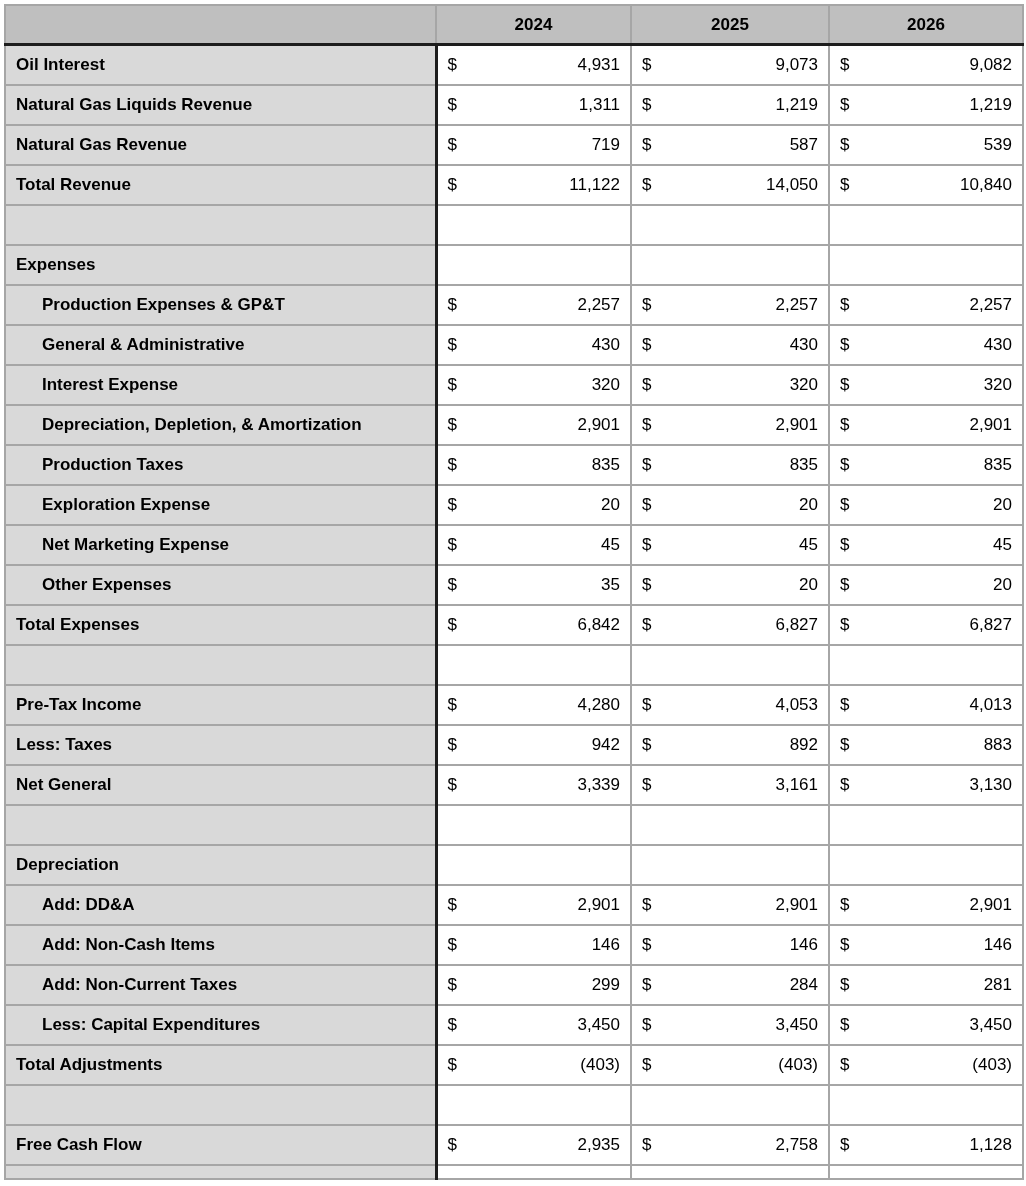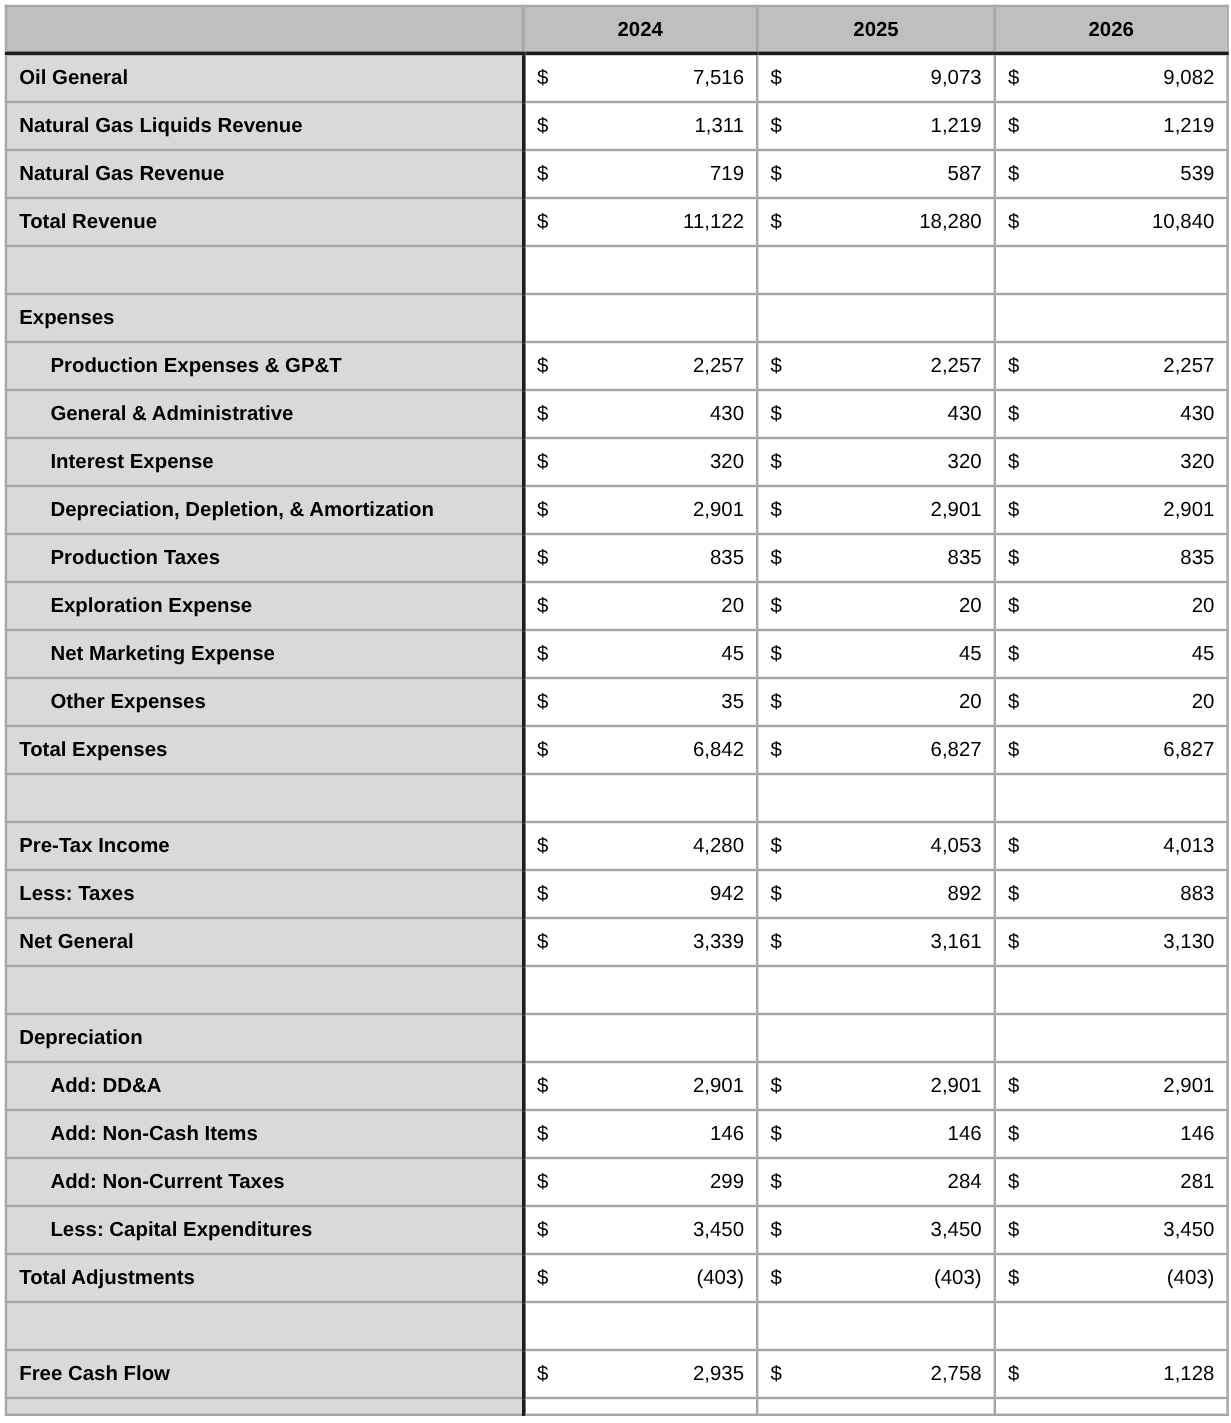--- a/index.html
+++ b/index.html
@@ -95,26 +95,26 @@
       <tr>
         <th class="label-header"></th>
         <th class="year-header">2024</th>
         <th class="year-header">2025</th>
         <th class="year-header">2026</th>
       </tr>
     </thead>
     <tbody>
         <tr class="row data">
     <td class="label-cell">
-      <span class="label-text">Oil General</span>
-    </td>
-    <td class="value-cell">
-      <div class="cell-inner">
-        <span class="currency">$</span>
-        <span class="amount">7,516</span>
+      <span class="label-text">Oil Interest</span>
+    </td>
+    <td class="value-cell">
+      <div class="cell-inner">
+        <span class="currency">$</span>
+        <span class="amount">4,931</span>
       </div>
     </td>
     <td class="value-cell">
       <div class="cell-inner">
         <span class="currency">$</span>
         <span class="amount">9,073</span>
       </div>
     </td>
     <td class="value-cell">
       <div class="cell-inner">
@@ -175,21 +175,21 @@
     </td>
     <td class="value-cell">
       <div class="cell-inner">
         <span class="currency">$</span>
         <span class="amount">11,122</span>
       </div>
     </td>
     <td class="value-cell">
       <div class="cell-inner">
         <span class="currency">$</span>
-        <span class="amount">18,280</span>
+        <span class="amount">14,050</span>
       </div>
     </td>
     <td class="value-cell">
       <div class="cell-inner">
         <span class="currency">$</span>
         <span class="amount">10,840</span>
       </div>
     </td>
   </tr>
         <tr class="row blank">

